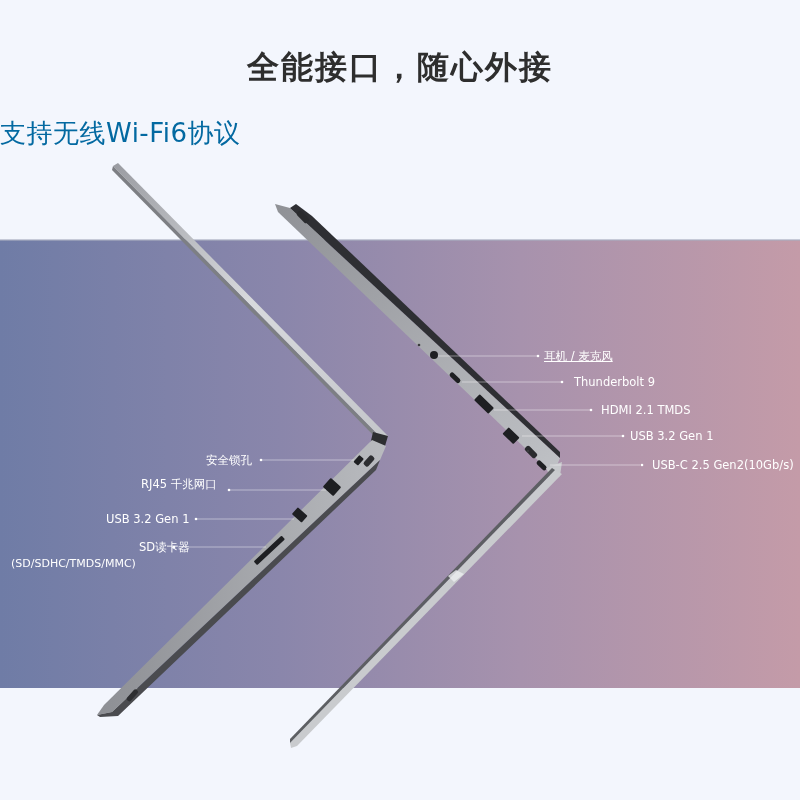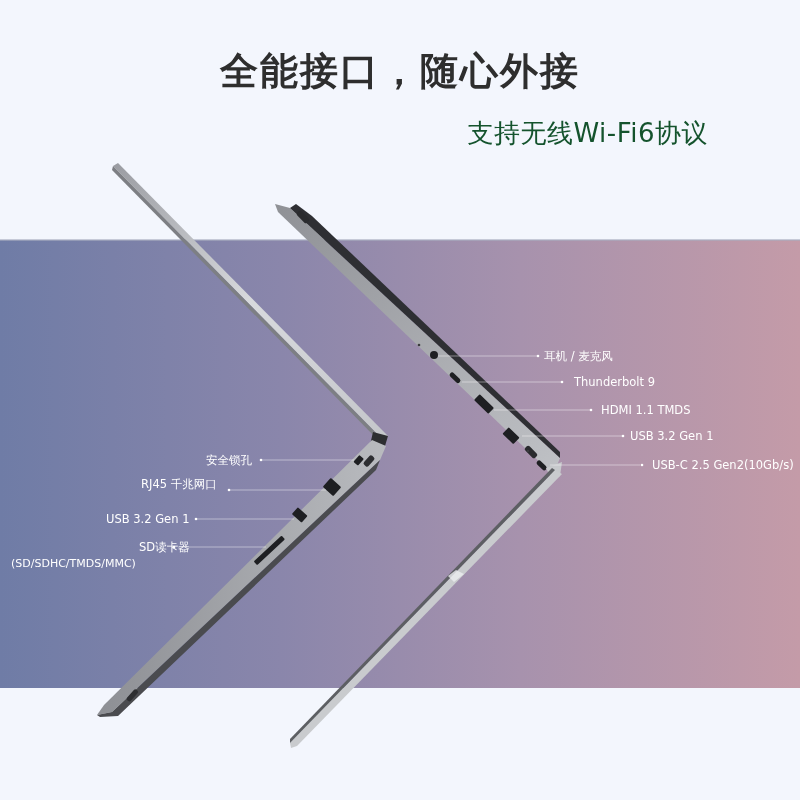--- a/index.html
+++ b/index.html
@@ -1,18 +1,18 @@
 <!DOCTYPE html>
 <html><head>
 <meta charset="utf-8">
 <style>
   html, body { margin:0; padding:0; }
   body { width:800px; height:800px; background:#f3f6fd; position:relative; overflow:hidden; font-family:"DejaVu Sans","Liberation Sans",sans-serif; }
-  .title { position:absolute; left:0; top:46px; width:800px; text-align:center; font-size:38px; font-weight:bold; color:#2e2e2e; letter-spacing:2px; }
-  .subtitle { position:absolute; left:0; top:116px; width:708px; text-align:right; font-size:26px; color:#14532d; letter-spacing:0.5px; }
+  .title { position:absolute; left:0; top:46px; width:800px; text-align:center; font-size:32px; font-weight:bold; color:#2e2e2e; letter-spacing:2px; }
+  .subtitle { position:absolute; left:0; top:116px; width:708px; text-align:left; font-size:26px; color:#0369a1; letter-spacing:0.5px; }
   .band { position:absolute; left:0; top:240px; width:800px; height:448px;
           background:linear-gradient(90deg,#6f7ca6 0%,#8a86ab 35%,#a792ad 65%,#c49ba8 100%); }
   .band::before { content:""; position:absolute; left:0; top:-1px; width:800px; height:2px; background:#a8adc0; opacity:.6; }
   svg.scene { position:absolute; left:0; top:0; }
   .label { position:absolute; color:#ffffff; font-size:11.5px; white-space:nowrap; line-height:14px; }
   .label.small { font-size:11px; }
 </style>
 </head>
 <body>
 
@@ -105,17 +105,17 @@
     <circle cx="642" cy="465" r="1.3"></circle>
   </g>
 </svg>
 
 <div class="label" style="left:206px; top:453px;text-align:right;">安全锁孔</div>
 <div class="label" style="left:141px; top:477px;">RJ45 千兆网口</div>
 <div class="label" style="left:106px; top:512px;">USB 3.2 Gen 1</div>
 <div class="label" style="left:110px; top:540px;margin-left:29px;">SD读卡器</div>
 <div class="label small" style="left:11px; top:557px;">(SD/SDHC/TMDS/MMC)</div>
 
-<div class="label" style="left:544px; top:349px;">耳机 / 麦克风</div>
+<div class="label" style="left:544px; top:349px;text-decoration:underline;">耳机 / 麦克风</div>
 <div class="label" style="left:574px; top:375px;">Thunderbolt 9</div>
-<div class="label" style="left:601px; top:403px;">HDMI 1.1 TMDS</div>
+<div class="label" style="left:601px; top:403px;">HDMI 2.1 TMDS</div>
 <div class="label" style="left:630px; top:429px;">USB 3.2 Gen 1</div>
 <div class="label" style="left:652px; top:458px;">USB-C 2.5 Gen2(10Gb/s)</div>
 
 </body></html>

